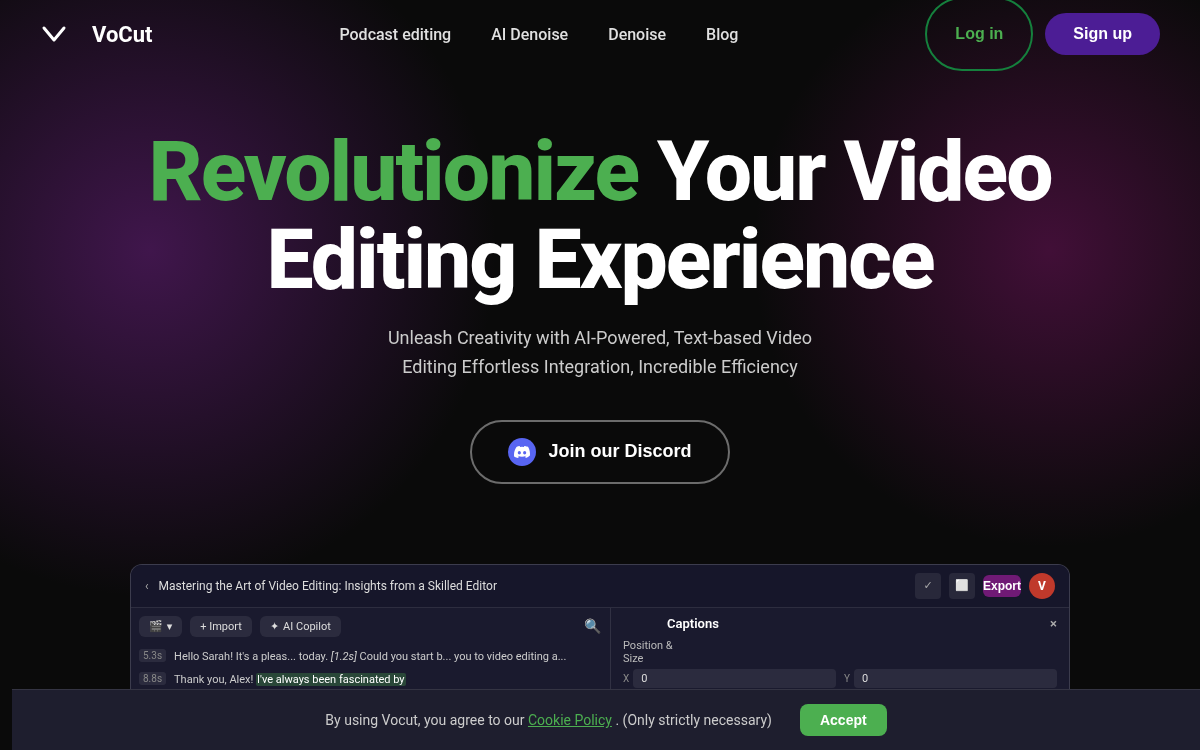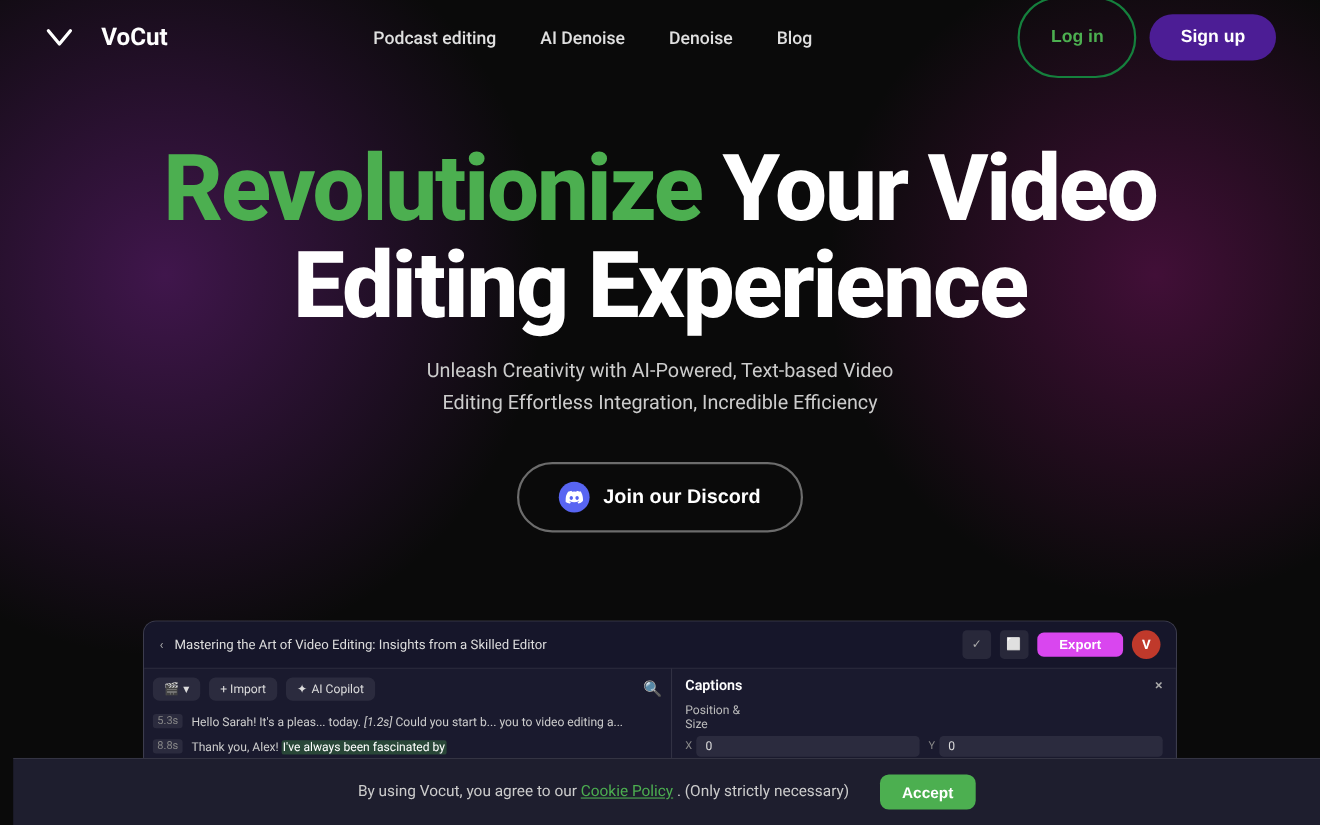--- a/index.html
+++ b/index.html
@@ -233,24 +233,24 @@
       border-radius: 4px;
       background: rgba(255,255,255,0.08);
       display: flex;
       align-items: center;
       justify-content: center;
       font-size: 11px;
       color: #aaa;
     }
 
     .btn-export {
-      background: #d946ef;
+      background: #701a75;
       color: #fff;
       border: none;
-      padding: 4px 20px;
+      padding: 4px 0;
       border-radius: 6px;
       font-size: 12px;
       font-weight: 600;
       cursor: pointer;
     }
 
     .avatar-circle {
       width: 26px;
       height: 26px;
       background: #c0392b;
@@ -337,20 +337,21 @@
     }
 
     .panel-title {
       font-size: 13px;
       color: #fff;
       font-weight: 600;
       display: flex;
       align-items: flex-end;
       justify-content: space-between;
       margin-bottom: 8px;
+      margin-left: 44px;
     }
 
     .panel-row {
       display: flex;
       align-items: center;
       gap: 8px;
       margin-bottom: 4px;
     }
 
     .panel-label {

